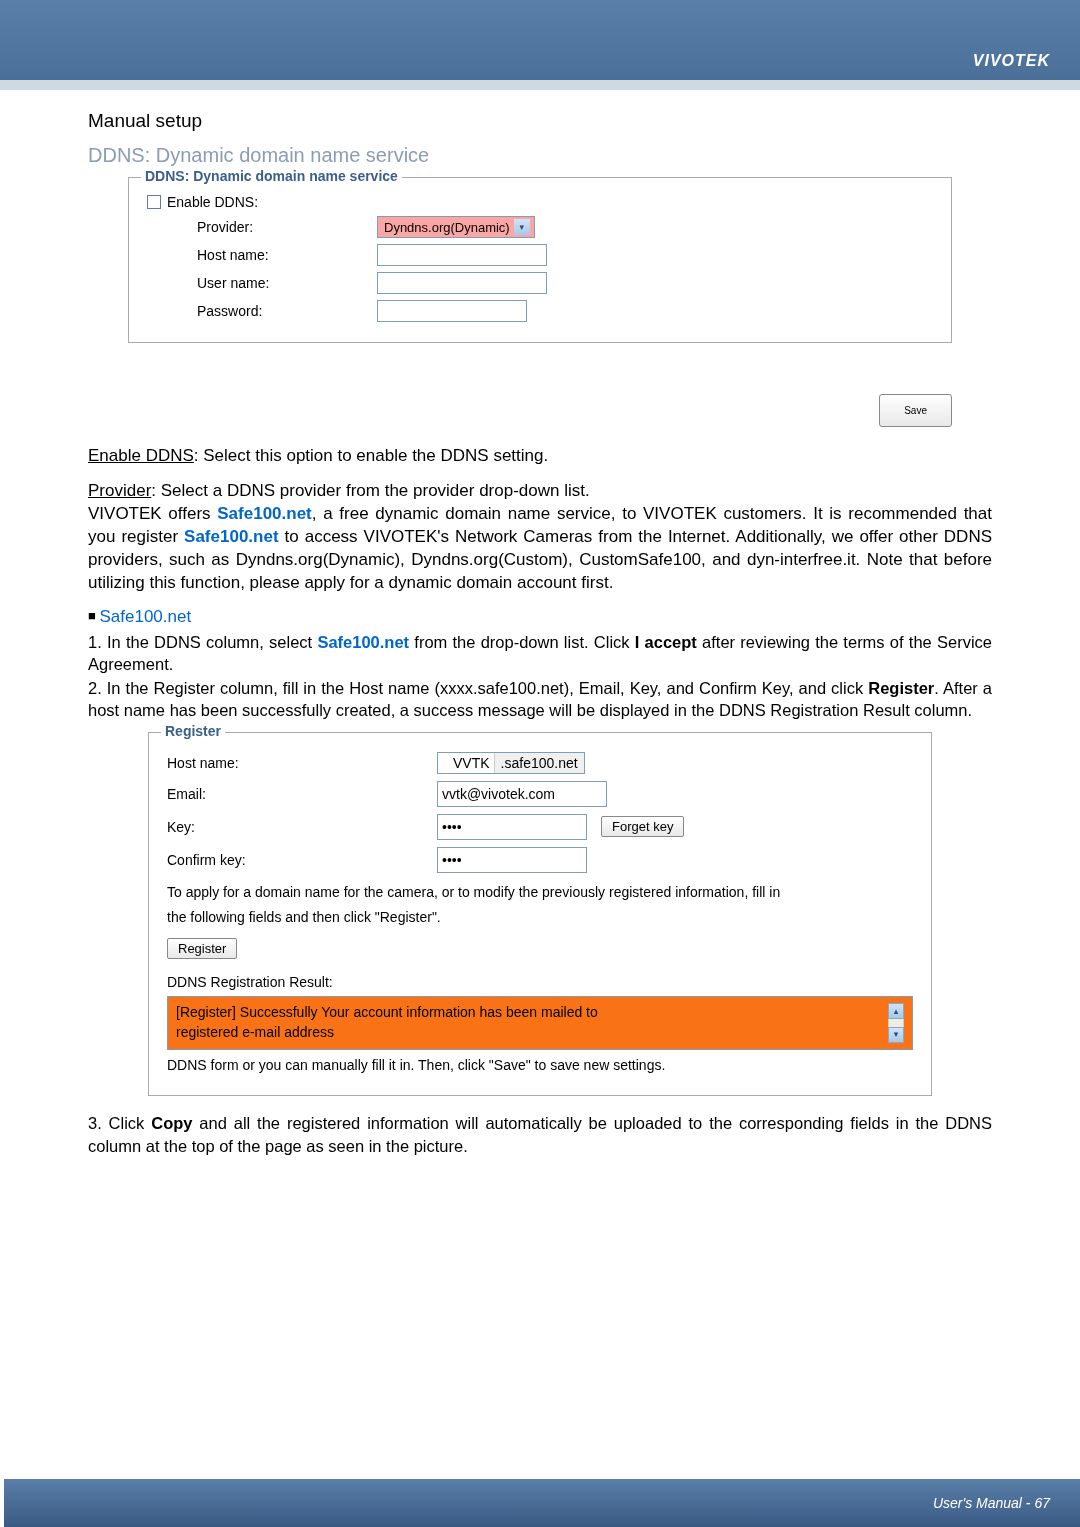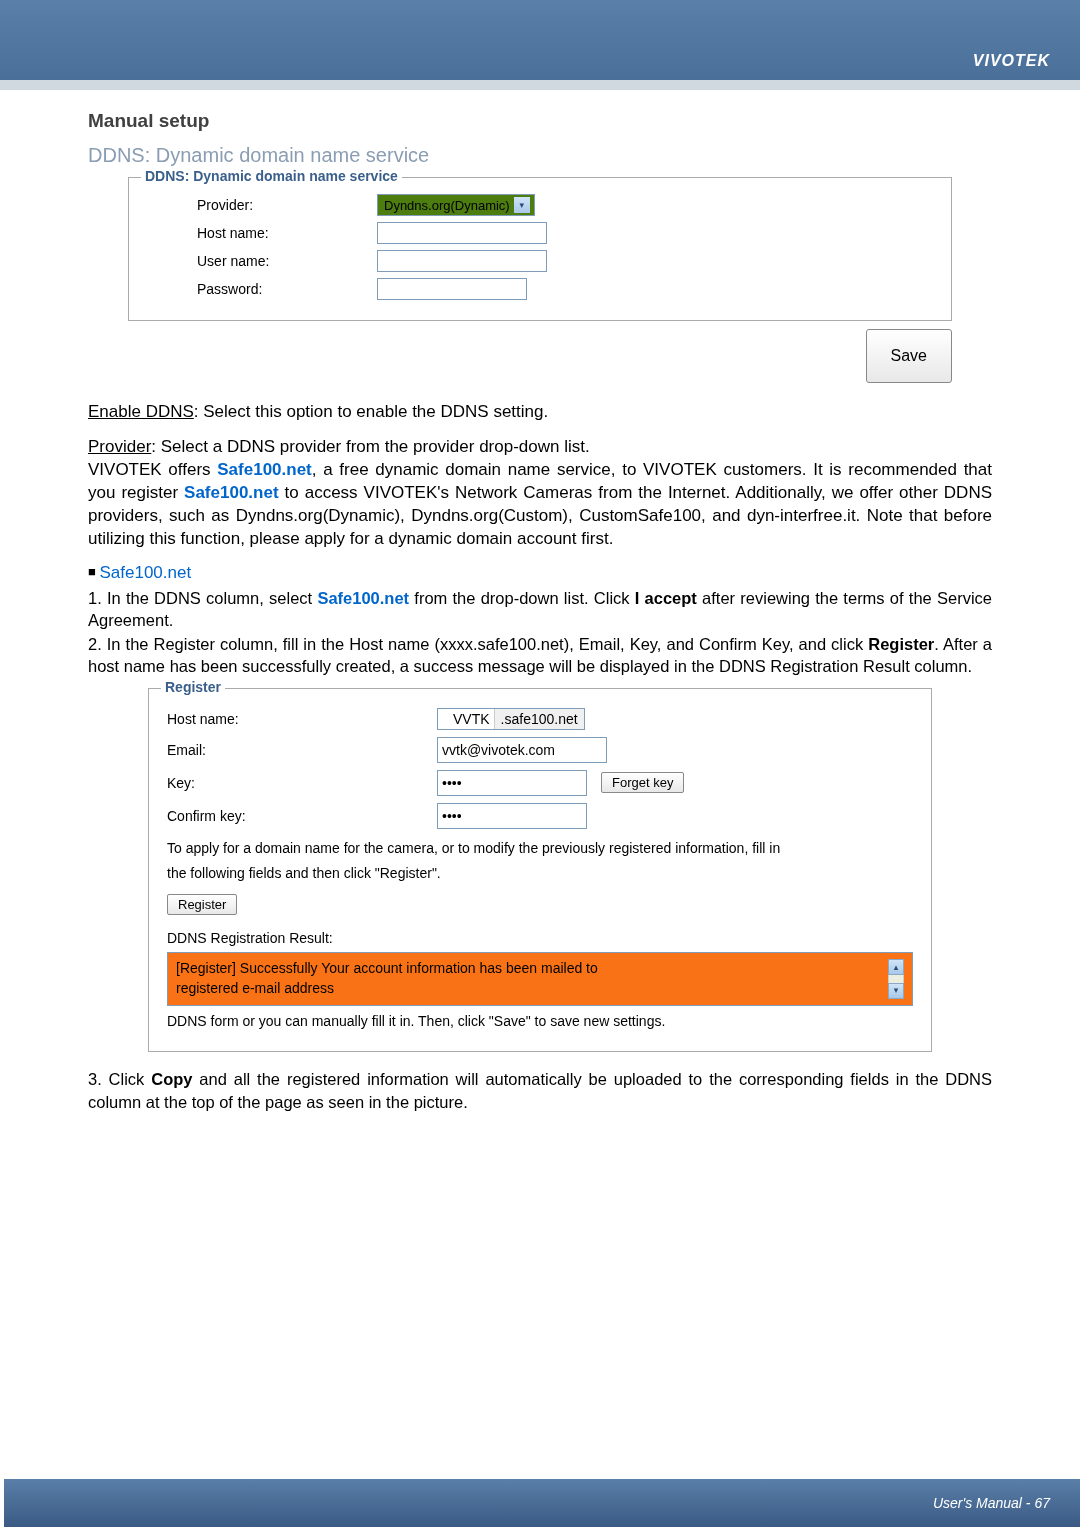--- a/index.html
+++ b/index.html
@@ -27,22 +27,22 @@
   }
   .header-underline {
     height: 10px;
     background: #d0d8e0;
   }
   .content {
     padding: 20px 88px 0 88px;
     color: #000;
   }
   .section-title {
-    color: #404040;
-    font-weight: bold;
+    color: #000000;
+    font-weight: normal;
     font-size: 19px;
     margin-bottom: 12px;
   }
   .subsection-title {
     color: #8a9db2;
     font-size: 20px;
     margin-bottom: 10px;
   }
   .fieldset-box {
     border: 1px solid #aaa;
@@ -78,21 +78,21 @@
     width: 230px;
     padding-left: 50px;
   }
   .form-label-top {
     width: auto;
   }
   .dropdown {
     display: inline-flex;
     align-items: center;
     border: 1px solid #7f9db9;
-    background: #4d7c0f;
+    background: #fca5a5;
     height: 22px;
     padding: 0 4px 0 6px;
     font-size: 13px;
     text-align: center;
   }
   .dropdown-arrow {
     width: 16px;
     height: 16px;
     background: linear-gradient(to bottom, #d0e4f7, #a8c8e8);
     margin-left: 4px;
@@ -111,22 +111,23 @@
   .text-input.short { width: 150px; }
   .save-button-row {
     display: flex;
     justify-content: flex-end;
     margin: 6px 40px 18px 40px;
   }
   .btn {
     border: 1px solid #888;
     background: linear-gradient(to bottom, #fff, #e8e8e8);
     border-radius: 3px;
-    padding: 17px 24px;
-    font-size: 16px;
+    padding: 10px 24px;
+    font-size: 10px;
+    margin-top: 43px;
   }
   .btn-small {
     border: 1px solid #888;
     background: linear-gradient(to bottom, #fff, #e8e8e8);
     border-radius: 2px;
     padding: 2px 10px;
     font-size: 13px;
   }
   .body-text {
     font-size: 17px;
@@ -258,20 +259,24 @@
 <div class="header-underline"></div>
 
 <div class="content">
 
   <div class="section-title">Manual setup</div>
   <div class="subsection-title">DDNS: Dynamic domain name service</div>
 
   <div class="fieldset-box">
     <div class="fieldset-legend">DDNS: Dynamic domain name service</div>
     <div class="form-row">
+      <span class="checkbox-square"></span>
+      <span class="form-label-top">Enable DDNS:</span>
+    </div>
+    <div class="form-row">
       <span class="form-label">Provider:</span>
       <span class="dropdown">
         <span>Dyndns.org(Dynamic)</span>
         <span class="dropdown-arrow">▾</span>
       </span>
     </div>
     <div class="form-row">
       <span class="form-label">Host name:</span>
       <span class="text-input"></span>
     </div>

